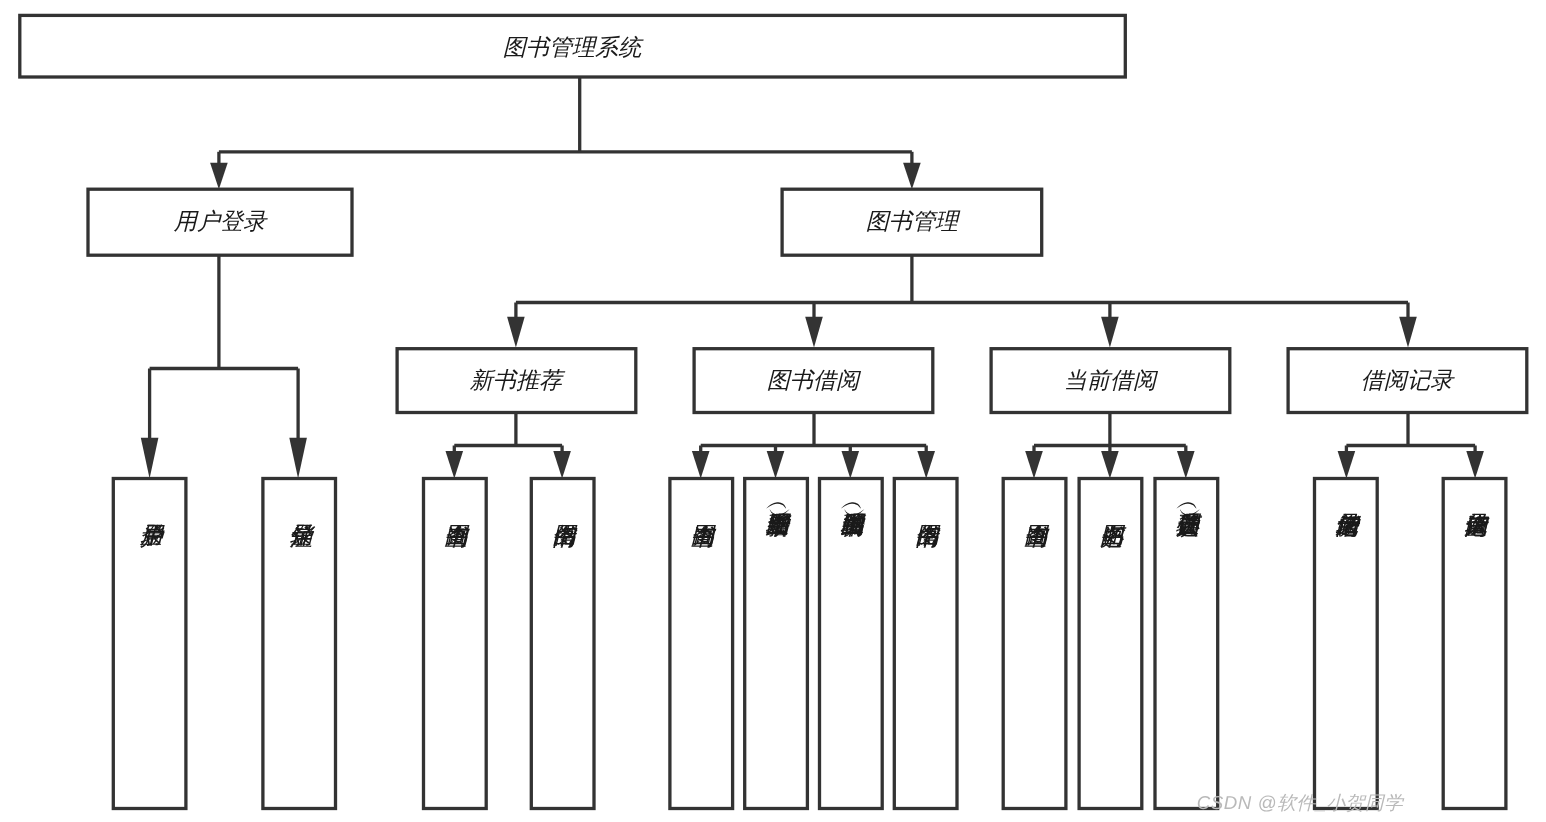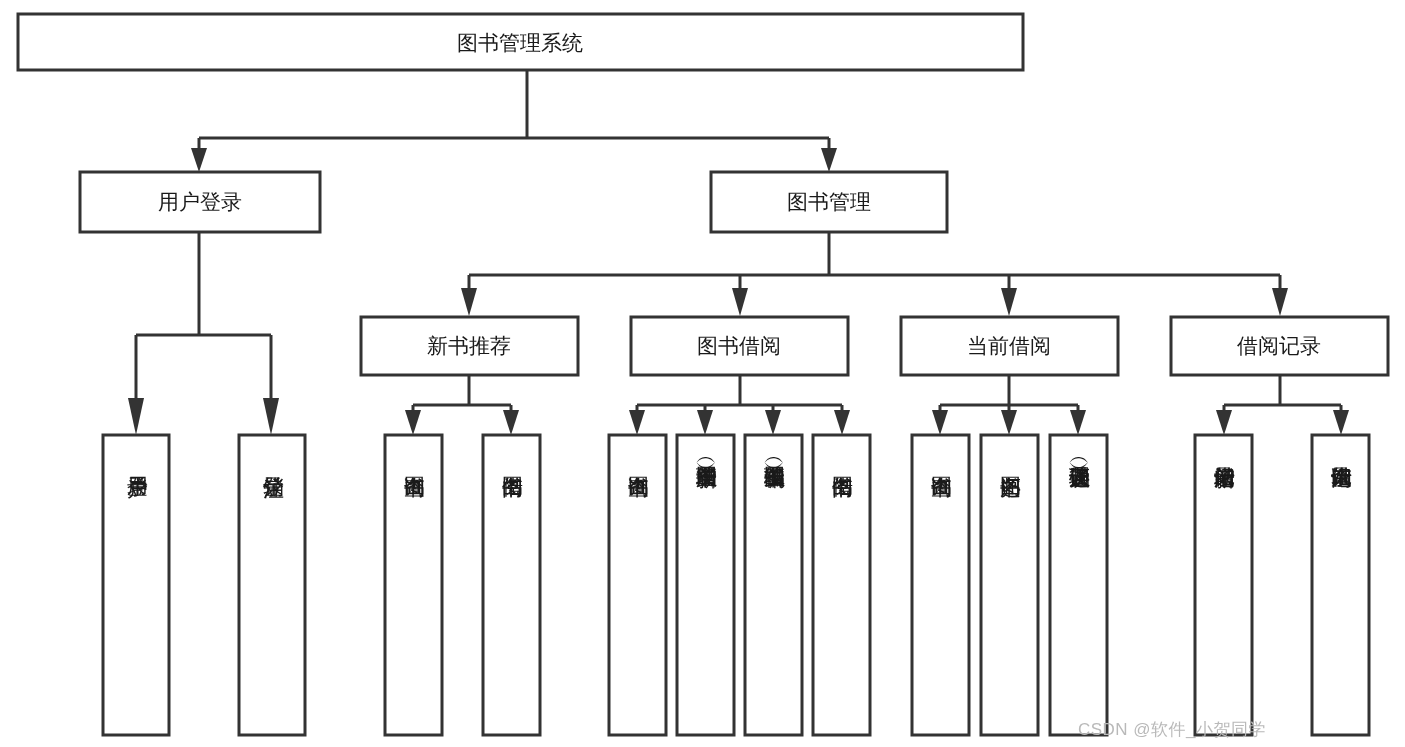--- a/index.html
+++ b/index.html
@@ -11,20 +11,21 @@
     width: 1405px;
     height: 747px;
     font-family: "Liberation Sans", "DejaVu Sans", sans-serif;
     overflow: hidden;
   }
   #diagram-root {
     position: relative;
     width: 1278px;
     height: 747px;
     background: #ffffff;
+    font-style: italic;
   }
   svg#tree-svg {
     position: absolute;
     left: 0;
     top: 0;
     width: 1405px;
     height: 747px;
     display: block;
   }
   .node-box {
@@ -52,21 +53,21 @@
     fill: #1a1a1a;
     font-family: "Liberation Sans", "DejaVu Sans", sans-serif;
     font-size: 21px;
     text-anchor: middle;
     dominant-baseline: middle;
     writing-mode: vertical-rl;
     glyph-orientation-vertical: 0;
   }
   .watermark {
     position: absolute;
-    right: 12px;
+    right: 2px;
     bottom: 6px;
     font-family: "Liberation Sans", "DejaVu Sans", sans-serif;
     font-size: 17px;
     color: #b9b9b9;
     letter-spacing: 0.5px;
     white-space: nowrap;
     user-select: none;
   }
 </style>
 </head>

